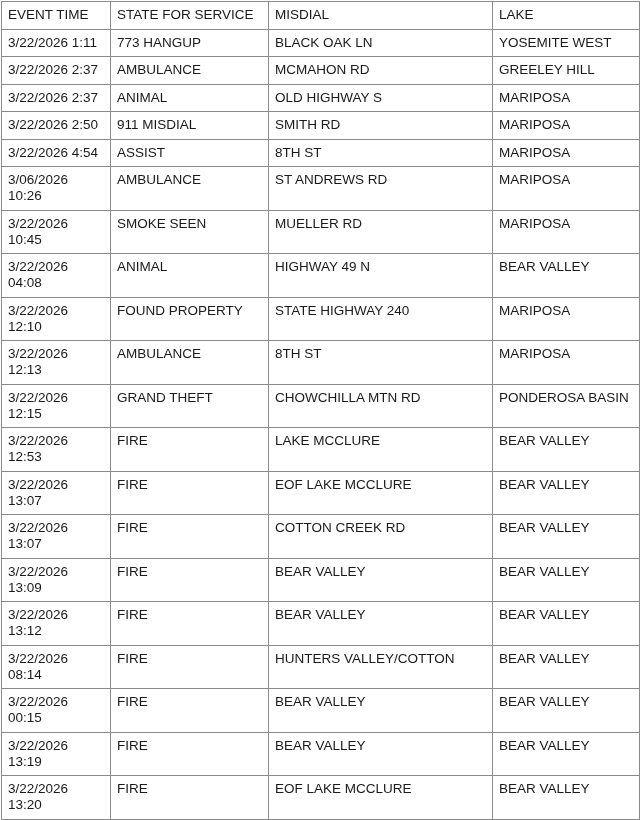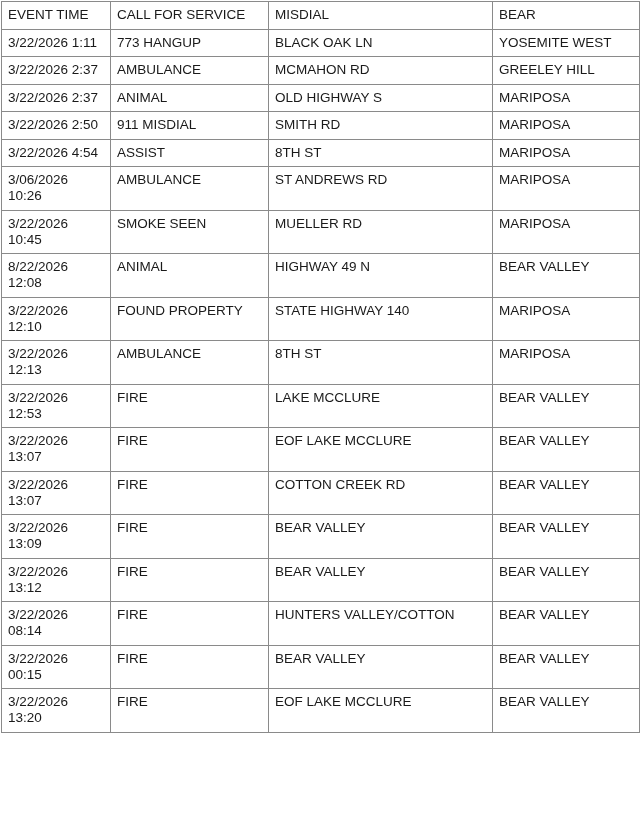--- a/index.html
+++ b/index.html
@@ -49,23 +49,23 @@
 <table class="log">
   <colgroup>
     <col class="c1">
       <col class="c2">
       <col class="c3">
       <col class="c4">
   </colgroup>
   <thead>
     <tr>
       <th>EVENT TIME</th>
-      <th>CALL FOR SERVICE</th>
+      <th>STATE FOR SERVICE</th>
       <th>MISDIAL</th>
-      <th>BEAR</th>
+      <th>LAKE</th>
     </tr>
   </thead>
   <tbody id="rows">
       <tr>
         <td>3/22/2026 1:11</td>
         <td>773 HANGUP</td>
         <td>BLACK OAK LN</td>
         <td>YOSEMITE WEST</td>
       </tr>
       <tr>
@@ -98,36 +98,42 @@
         <td>ST ANDREWS RD</td>
         <td>MARIPOSA</td>
       </tr>
       <tr>
         <td>3/22/2026 10:45</td>
         <td>SMOKE SEEN</td>
         <td>MUELLER RD</td>
         <td>MARIPOSA</td>
       </tr>
       <tr>
-        <td>8/22/2026 12:08</td>
+        <td>3/22/2026 04:08</td>
         <td>ANIMAL</td>
         <td>HIGHWAY 49 N</td>
         <td>BEAR VALLEY</td>
       </tr>
       <tr>
         <td>3/22/2026 12:10</td>
         <td>FOUND PROPERTY</td>
-        <td>STATE HIGHWAY 140</td>
+        <td>STATE HIGHWAY 240</td>
         <td>MARIPOSA</td>
       </tr>
       <tr>
         <td>3/22/2026 12:13</td>
         <td>AMBULANCE</td>
         <td>8TH ST</td>
         <td>MARIPOSA</td>
+      </tr>
+      <tr>
+        <td>3/22/2026 12:15</td>
+        <td>GRAND THEFT</td>
+        <td>CHOWCHILLA MTN RD</td>
+        <td>PONDEROSA BASIN</td>
       </tr>
       <tr>
         <td>3/22/2026 12:53</td>
         <td>FIRE</td>
         <td>LAKE MCCLURE</td>
         <td>BEAR VALLEY</td>
       </tr>
       <tr>
         <td>3/22/2026 13:07</td>
         <td>FIRE</td>
@@ -158,19 +164,25 @@
         <td>HUNTERS VALLEY/COTTON</td>
         <td>BEAR VALLEY</td>
       </tr>
       <tr>
         <td>3/22/2026 00:15</td>
         <td>FIRE</td>
         <td>BEAR VALLEY</td>
         <td>BEAR VALLEY</td>
       </tr>
       <tr>
+        <td>3/22/2026 13:19</td>
+        <td>FIRE</td>
+        <td>BEAR VALLEY</td>
+        <td>BEAR VALLEY</td>
+      </tr>
+      <tr>
         <td>3/22/2026 13:20</td>
         <td>FIRE</td>
         <td>EOF LAKE MCCLURE</td>
         <td>BEAR VALLEY</td>
       </tr>
     </tbody>
 </table>
 
 </body></html>

